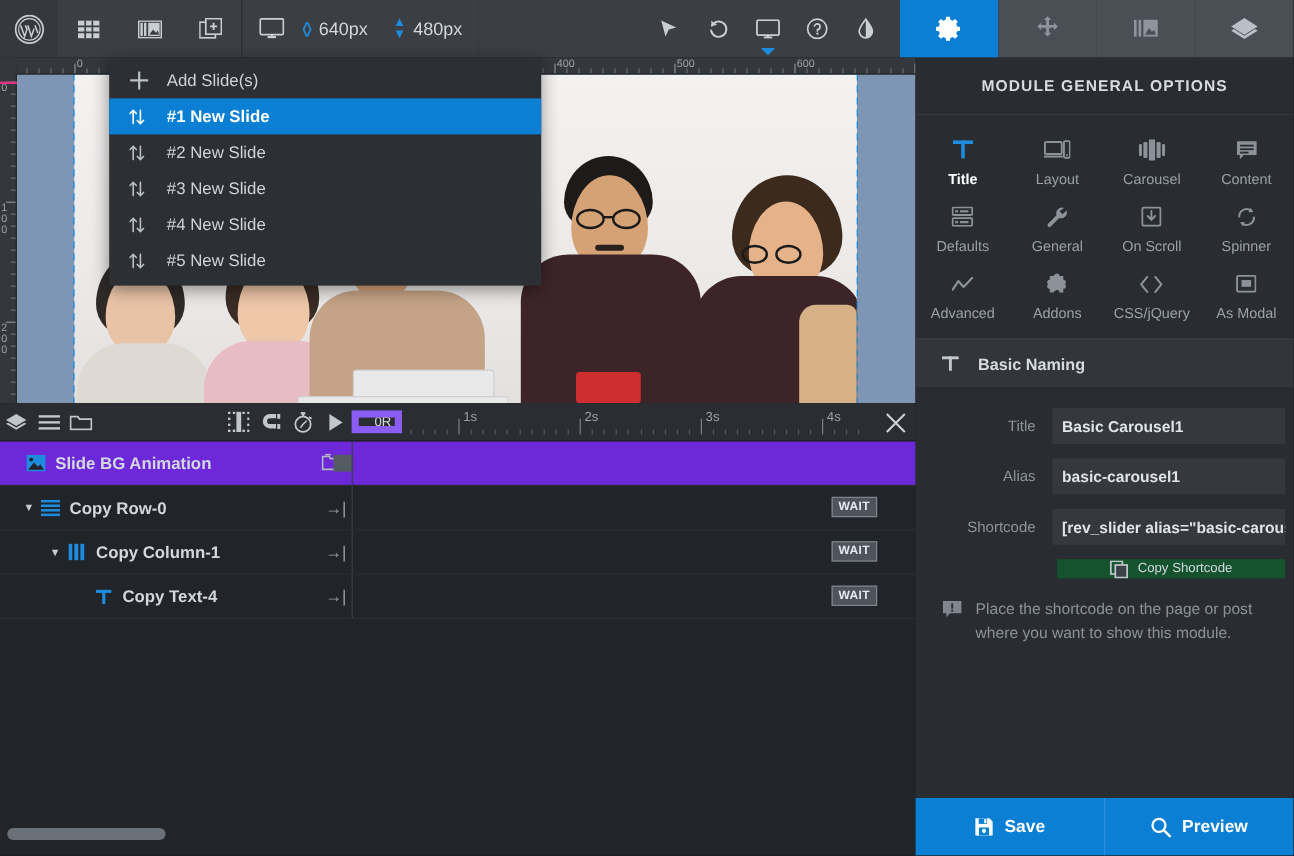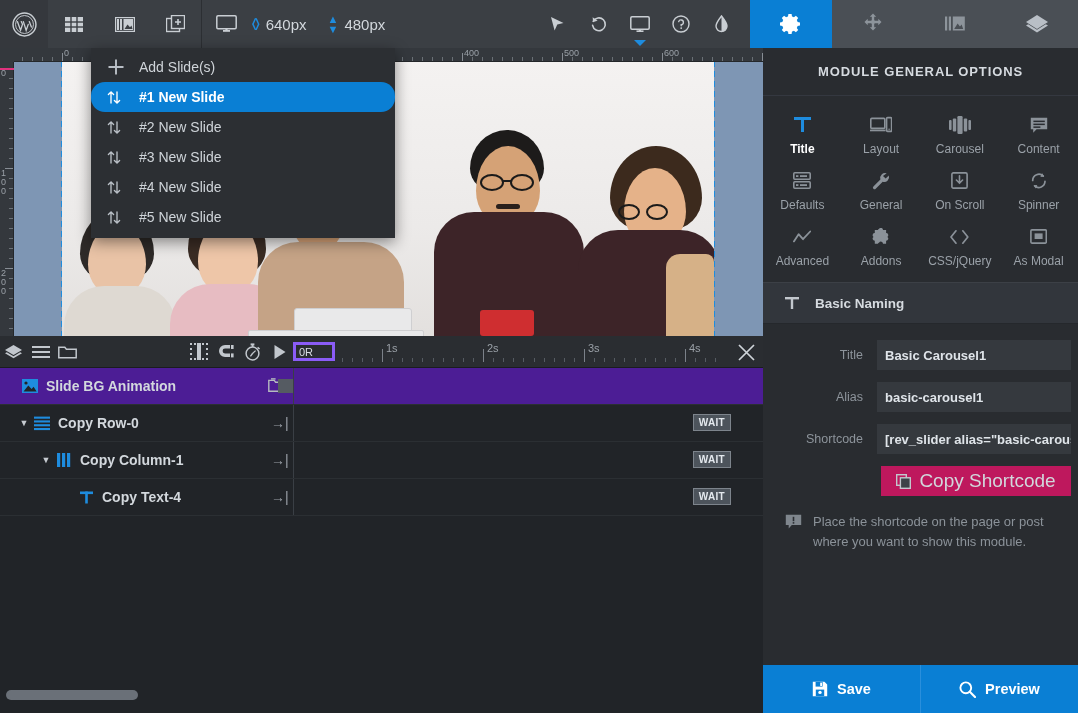--- a/index.html
+++ b/index.html
@@ -100,64 +100,64 @@
   .photo { position: absolute; inset: 0; background: linear-gradient(180deg,#f4f2f1 0%, #eceae9 60%, #e3e0de 100%); }
   .pfig { position: absolute; border-radius: 50% 50% 46% 46% / 56% 56% 44% 44%; }
   .ptorso { position: absolute; border-radius: 40px 40px 0 0; }
   .phair { position: absolute; border-radius: 50% 50% 35% 35% / 62% 62% 38% 38%; }
   .laptop {
     position: absolute; background: #e9e9ea; border: 1px solid #cfcfd1;
   }
 
   
   .dropdown {
-    position: absolute; top: 48px; left: 91px; width: 304px;
+    position: absolute; top: 48px; left: 91px; width: 360px;
     background: #2c2f33; z-index: 40;
     box-shadow: 0 4px 14px rgba(0,0,0,0.45);
     padding: 4px 0 6px 0;
     text-align: center;
   }
   .dd-item {
     height: 30px; display: flex; align-items: center; cursor: pointer;
     color: #cfd4d9; font-size: 14px; padding-left: 16px;
   }
   .dd-item .dd-ic {
     width: 30px; display: flex; align-items: center; justify-content: flex-start;
     color: #b9bfc6;
   }
   .dd-item .dd-lb { margin-left: 2px; }
-  .dd-item.selected { background: #0a7fd4; color: #fff; font-weight: bold; border-radius: 14px; }
+  .dd-item.selected { background: #0a7fd4; color: #fff; font-weight: bold; }
   .dd-item.selected .dd-ic { color: #fff; }
 
   
   .tl-toolbar {
     position: absolute; top: 336px; left: 0; width: 763px; height: 32px;
     background: #2a2d31; border-bottom: 1px solid #1a1c1f;
     display: flex; align-items: center;
   }
   .tl-ic { width: 27px; height: 32px; display: flex; align-items: center; justify-content: center; cursor: pointer; }
   .tl-time-input {
-    width: 42px; height: 19px; border: 3px solid #8b5cf6; background: #2a2d31;
+    width: 42px; height: 19px; border: 6px solid #8b5cf6; background: #2a2d31;
     color: #d8dde2; font-size: 11px; display: flex; align-items: center;
-    padding-left: 3px; overflow: hidden; white-space: nowrap;
+    padding-left: 13px; overflow: hidden; white-space: nowrap;
   }
   .tl-ruler { position: relative; flex: 1; height: 32px; }
   .tl-tick { position: absolute; bottom: 6px; width: 1px; height: 4px; background: #555b62; }
   .tl-tick.maj { height: 13px; background: #7b8189; }
   .tl-lab { position: absolute; top: 6px; font-size: 11px; color: #9aa0a7; }
   .tl-close {
     position: absolute; top: 336px; left: 730px; width: 33px; height: 32px;
     display: flex; align-items: center; justify-content: center; cursor: pointer;
   }
   .tl-body { position: absolute; top: 368px; left: 0; width: 763px; height: 322px; background: #212428; }
   .tl-row {
     position: relative; height: 37px; border-bottom: 1px solid #2b2f33;
     display: flex; align-items: center;
   }
-  .tl-row.bgrow { background: #4c1d95; }
+  .tl-row.bgrow { background: #6d28d9; }
   .tl-row .rowname {
     display: flex; align-items: center; width: 293px; height: 100%;
     color: #d3d8dd; font-size: 14px; font-weight: bold;
   }
   .tl-row .arrow-tri {
     width: 12px; display: flex; align-items: center; justify-content: center;
     color: #c6cbd1; font-size: 9px;
   }
   .tl-row .tyicon { width: 24px; display: flex; align-items: center; justify-content: center; }
   .tl-row .lbl { margin-left: 4px; }
@@ -216,23 +216,23 @@
     color: #8d949b; font-size: 12.5px;
   }
   .frm-in {
     flex: 1; height: 30px; background: #35393e; border: none;
     color: #dfe4e9; font-size: 13px; font-weight: bold; padding: 0 8px;
     font-family: "Liberation Sans", sans-serif;
     white-space: nowrap; overflow: hidden; text-overflow: clip;
     display: flex; align-items: center;
   }
   .copy-btn {
-    margin-left: 118px; margin-right: 7px; height: 30px; background: #be185d;
+    margin-left: 118px; margin-right: 7px; height: 16px; background: #14532d;
     display: flex; align-items: center; justify-content: center; gap: 8px;
-    color: #d2d7dc; font-size: 19px; cursor: pointer;
+    color: #d2d7dc; font-size: 11px; cursor: pointer;
   }
   .hint {
     display: flex; padding: 16px 14px 0 22px; gap: 11px;
   }
   .hint-ic { flex: 0 0 auto; color: #7f868d; margin-top: 2px; }
   .hint-tx { color: #8b9299; font-size: 13px; line-height: 20px; }
 
   .rp-footer {
     position: absolute; bottom: 0; left: 763px; width: 315px; height: 48px;
     display: flex;

